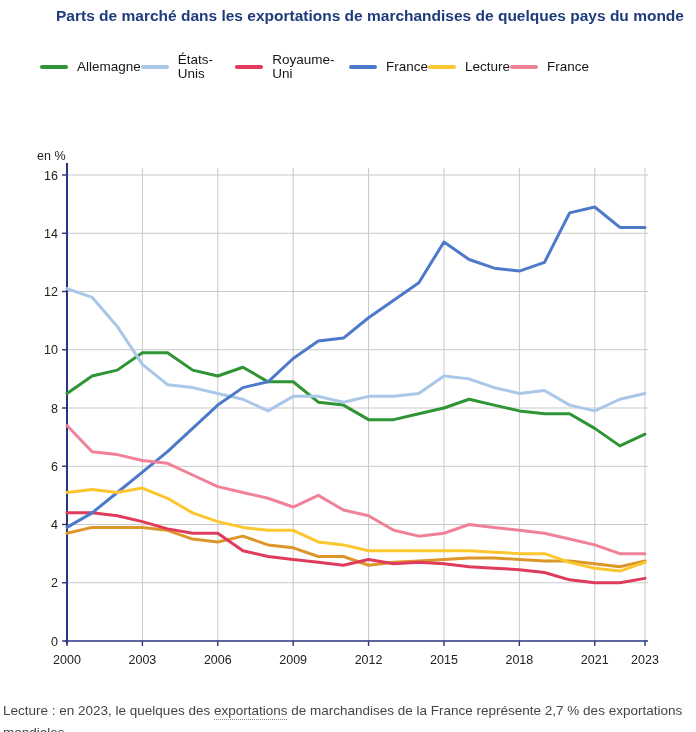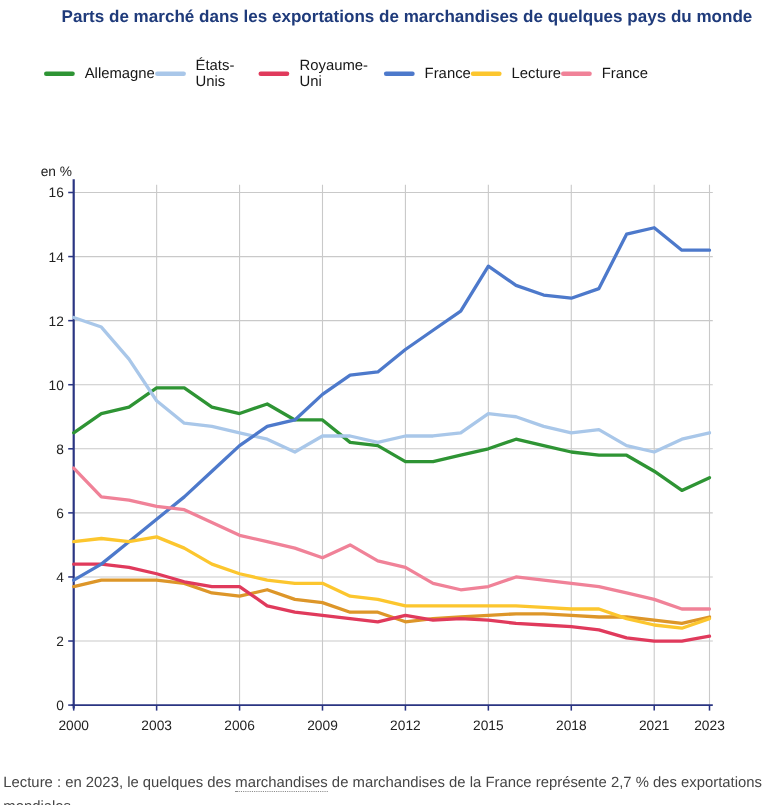--- a/index.html
+++ b/index.html
@@ -121,13 +121,13 @@
     <text x="37" y="160" font-size="12.5" fill="#222222">en %</text>
     <polyline points="67,393.4375 92.13043478260869,375.96250000000003 117.26086956521739,370.1375 142.39130434782606,352.66249999999997 167.52173913043478,352.66249999999997 192.65217391304347,370.1375 217.78260869565216,375.96250000000003 242.91304347826087,367.22499999999997 268.04347826086956,381.78749999999997 293.17391304347825,381.78749999999997 318.30434782608694,402.175 343.4347826086957,405.0875 368.5652173913043,419.65 393.695652173913,419.65 418.82608695652175,413.82500000000005 443.95652173913044,408 469.0869565217391,399.2625 494.2173913043478,405.0875 519.3478260869565,410.9125 544.4782608695652,413.82500000000005 569.6086956521739,413.82500000000005 594.7391304347826,428.38750000000005 619.8695652173914,445.86249999999995 645,434.2125" fill="none" stroke="#2e9434" stroke-width="3" stroke-linejoin="round" stroke-linecap="round"></polyline>
     <polyline points="67,288.58750000000003 92.13043478260869,297.325 117.26086956521739,326.45 142.39130434782606,364.3125 167.52173913043478,384.7 192.65217391304347,387.6125 217.78260869565216,393.4375 242.91304347826087,399.2625 268.04347826086956,410.9125 293.17391304347825,396.35 318.30434782608694,396.35 343.4347826086957,402.175 368.5652173913043,396.35 393.695652173913,396.35 418.82608695652175,393.4375 443.95652173913044,375.96250000000003 469.0869565217391,378.875 494.2173913043478,387.6125 519.3478260869565,393.4375 544.4782608695652,390.525 569.6086956521739,405.0875 594.7391304347826,410.9125 619.8695652173914,399.2625 645,393.4375" fill="none" stroke="#a9c7e9" stroke-width="3" stroke-linejoin="round" stroke-linecap="round"></polyline>
     <polyline points="67,533.2375 92.13043478260869,527.4125 117.26086956521739,527.4125 142.39130434782606,527.4125 167.52173913043478,530.325 192.65217391304347,539.0625 217.78260869565216,541.975 242.91304347826087,536.15 268.04347826086956,544.8875 293.17391304347825,547.8 318.30434782608694,556.5375 343.4347826086957,556.5375 368.5652173913043,565.275 393.695652173913,562.3625 418.82608695652175,560.90625 443.95652173913044,559.45 469.0869565217391,557.99375 494.2173913043478,557.99375 519.3478260869565,559.45 544.4782608695652,560.90625 569.6086956521739,560.90625 594.7391304347826,563.81875 619.8695652173914,566.73125 645,560.90625" fill="none" stroke="#dd9629" stroke-width="3" stroke-linejoin="round" stroke-linecap="round"></polyline>
     <polyline points="67,512.85 92.13043478260869,512.85 117.26086956521739,515.7625 142.39130434782606,521.5875 167.52173913043478,528.86875 192.65217391304347,533.2375 217.78260869565216,533.2375 242.91304347826087,550.7125 268.04347826086956,556.5375 293.17391304347825,559.45 318.30434782608694,562.3625 343.4347826086957,565.275 368.5652173913043,559.45 393.695652173913,563.81875 418.82608695652175,562.3625 443.95652173913044,563.81875 469.0869565217391,566.73125 494.2173913043478,568.1875 519.3478260869565,569.64375 544.4782608695652,572.55625 569.6086956521739,579.8375 594.7391304347826,582.75 619.8695652173914,582.75 645,578.38125" fill="none" stroke="#e03a5c" stroke-width="3" stroke-linejoin="round" stroke-linecap="round"></polyline>
     <polyline points="67,527.4125 92.13043478260869,512.85 117.26086956521739,492.4625 142.39130434782606,472.07500000000005 167.52173913043478,451.6875 192.65217391304347,428.38750000000005 217.78260869565216,405.0875 242.91304347826087,387.6125 268.04347826086956,381.78749999999997 293.17391304347825,358.4875 318.30434782608694,341.0125 343.4347826086957,338.09999999999997 368.5652173913043,317.71250000000003 393.695652173913,300.2375 418.82608695652175,282.7625 443.95652173913044,241.9875 469.0869565217391,259.46250000000003 494.2173913043478,268.2 519.3478260869565,271.1125 544.4782608695652,262.375 569.6086956521739,212.8625 594.7391304347826,207.03749999999997 619.8695652173914,227.425 645,227.425" fill="none" stroke="#4d79cb" stroke-width="3" stroke-linejoin="round" stroke-linecap="round"></polyline>
     <polyline points="67,492.4625 92.13043478260869,489.54999999999995 117.26086956521739,492.4625 142.39130434782606,488.09375 167.52173913043478,498.2875 192.65217391304347,512.85 217.78260869565216,521.5875 242.91304347826087,527.4125 268.04347826086956,530.325 293.17391304347825,530.325 318.30434782608694,541.975 343.4347826086957,544.8875 368.5652173913043,550.7125 393.695652173913,550.7125 418.82608695652175,550.7125 443.95652173913044,550.7125 469.0869565217391,550.7125 494.2173913043478,552.16875 519.3478260869565,553.625 544.4782608695652,553.625 569.6086956521739,562.3625 594.7391304347826,568.1875 619.8695652173914,571.1 645,562.3625" fill="none" stroke="#fcc62e" stroke-width="3" stroke-linejoin="round" stroke-linecap="round"></polyline>
     <polyline points="67,425.475 92.13043478260869,451.6875 117.26086956521739,454.6 142.39130434782606,460.42499999999995 167.52173913043478,463.3375 192.65217391304347,474.98749999999995 217.78260869565216,486.63750000000005 242.91304347826087,492.4625 268.04347826086956,498.2875 293.17391304347825,507.025 318.30434782608694,495.375 343.4347826086957,509.9375 368.5652173913043,515.7625 393.695652173913,530.325 418.82608695652175,536.15 443.95652173913044,533.2375 469.0869565217391,524.5 494.2173913043478,527.4125 519.3478260869565,530.325 544.4782608695652,533.2375 569.6086956521739,539.0625 594.7391304347826,544.8875 619.8695652173914,553.625 645,553.625" fill="none" stroke="#f08298" stroke-width="3" stroke-linejoin="round" stroke-linecap="round"></polyline>
   </svg>
 
-<div class="note"><span>Lecture : en 2023, le quelques des </span><span class="glossary">marchandises</span><span> de marchandises de la France représente 2,7 % des exportations mondiales.</span></div>
+<div class="note"><span>Lecture : en 2023, le quelques des </span><span class="glossary">exportations</span><span> de marchandises de la France représente 2,7 % des exportations mondiales.</span></div>
 
 </body></html>

